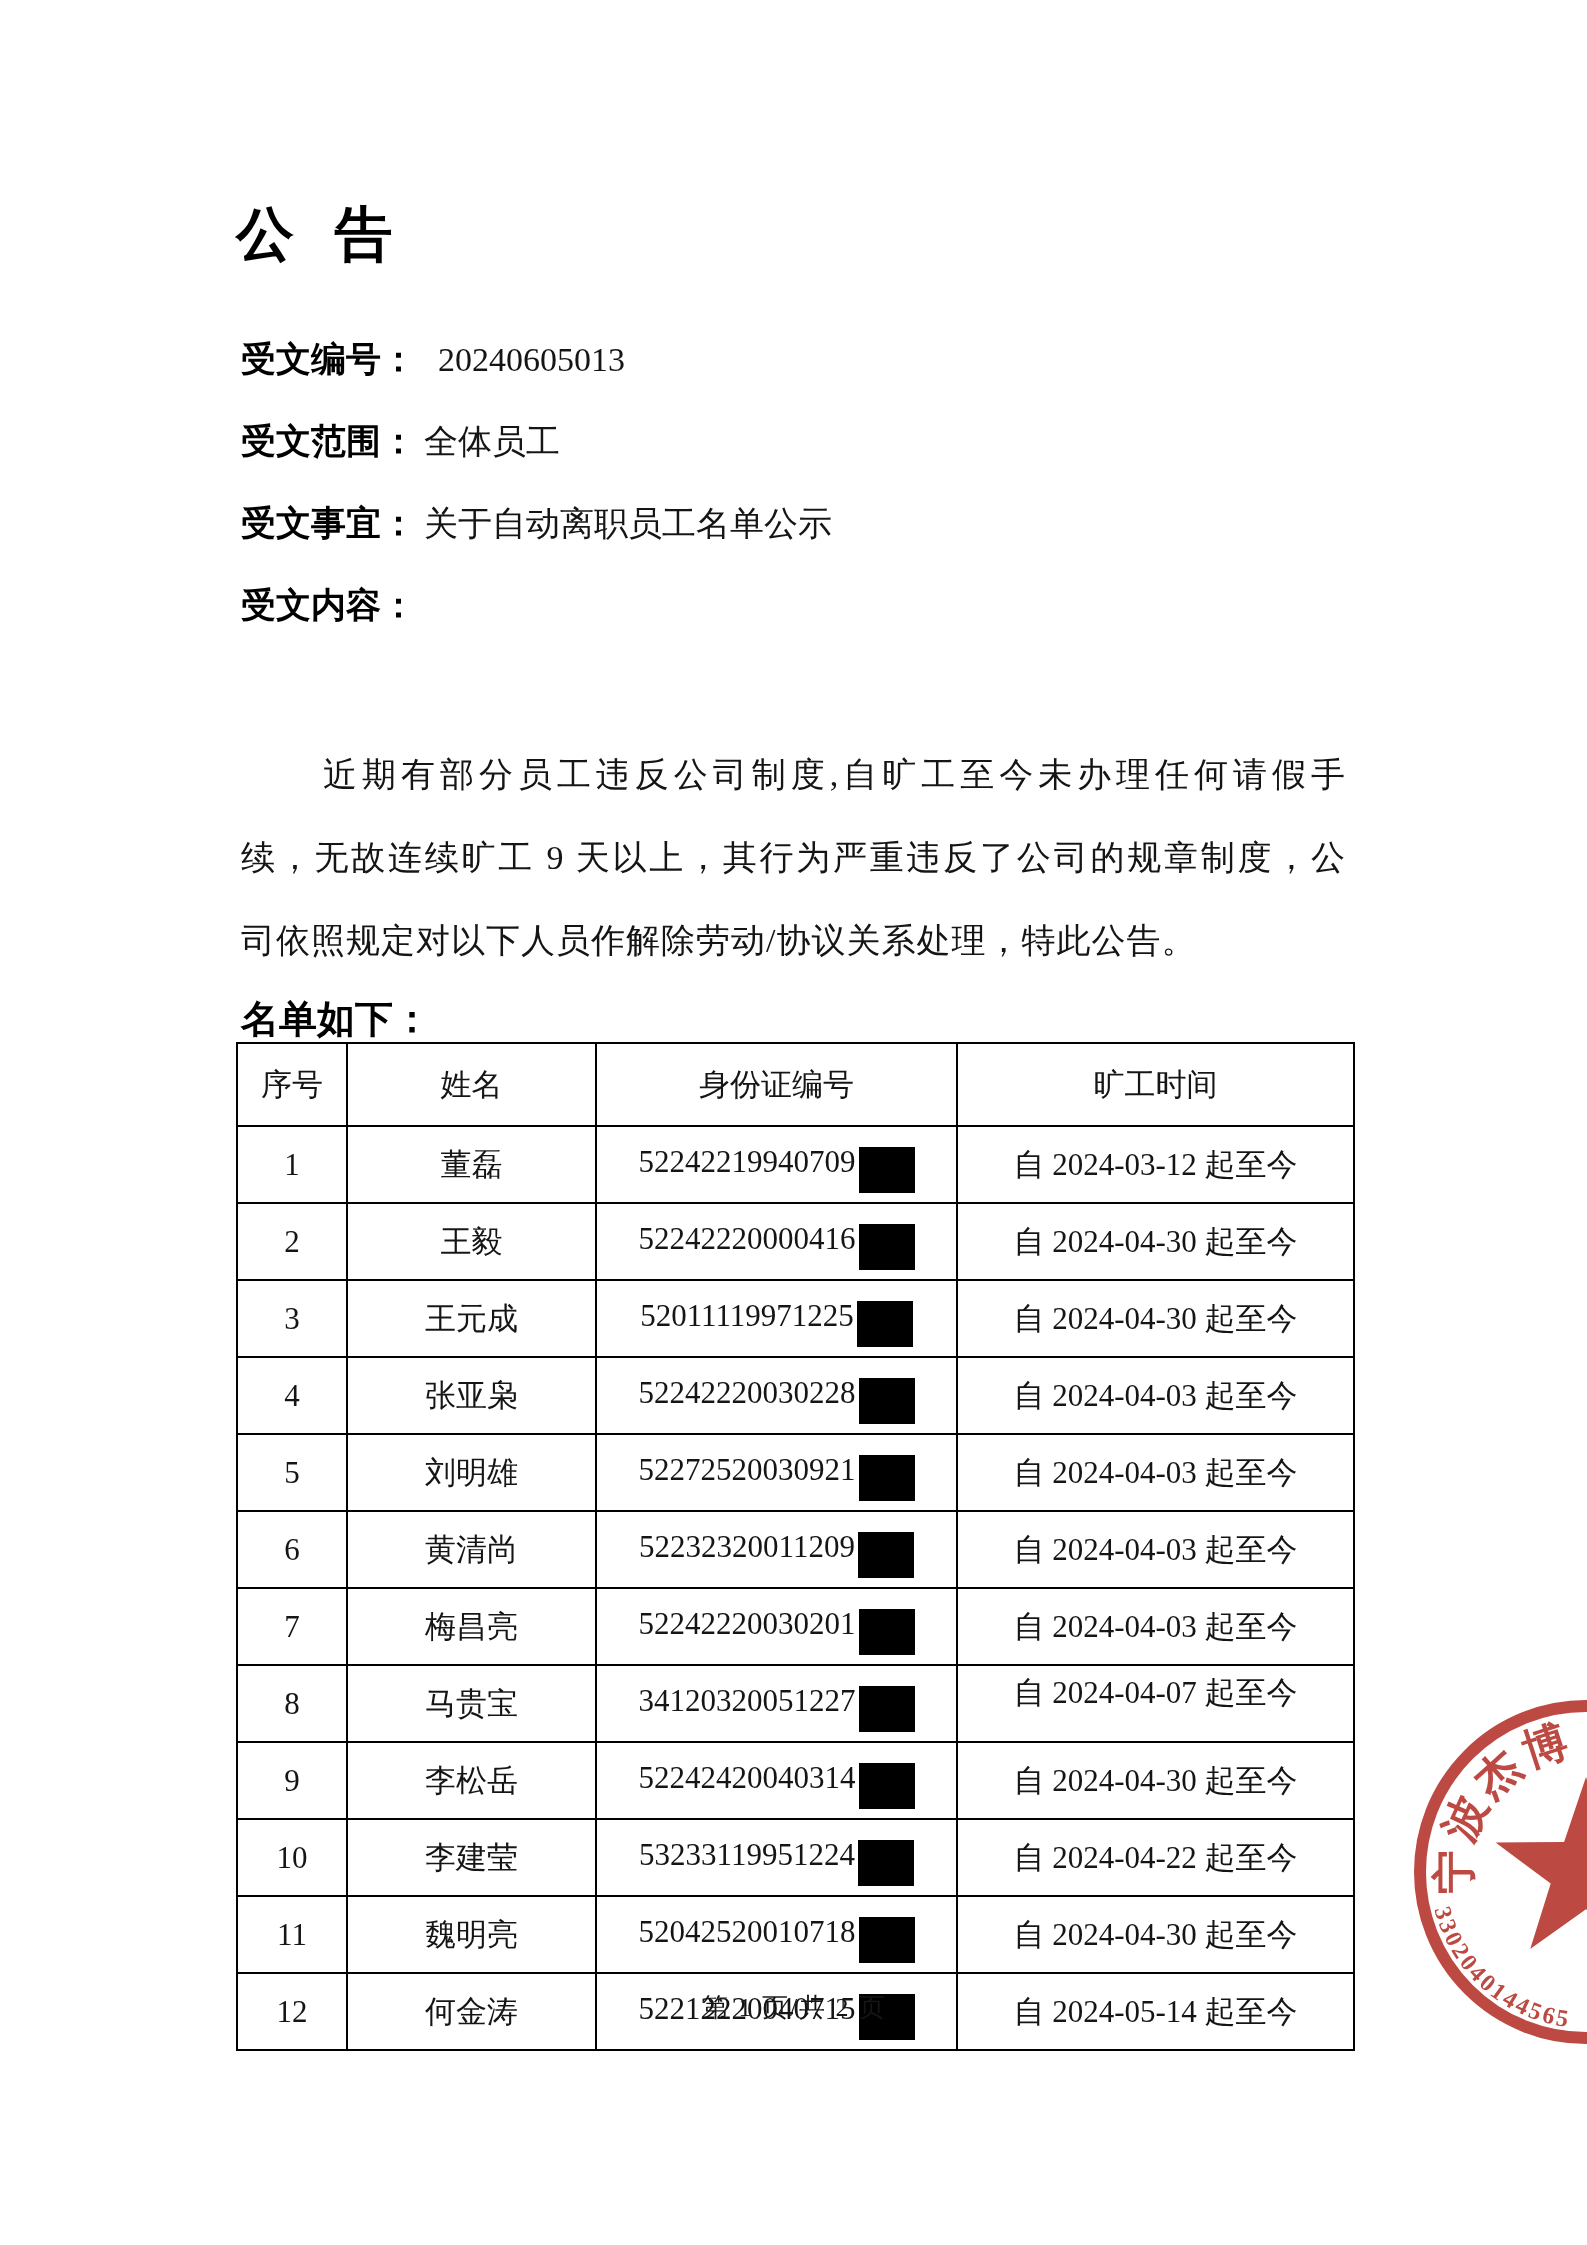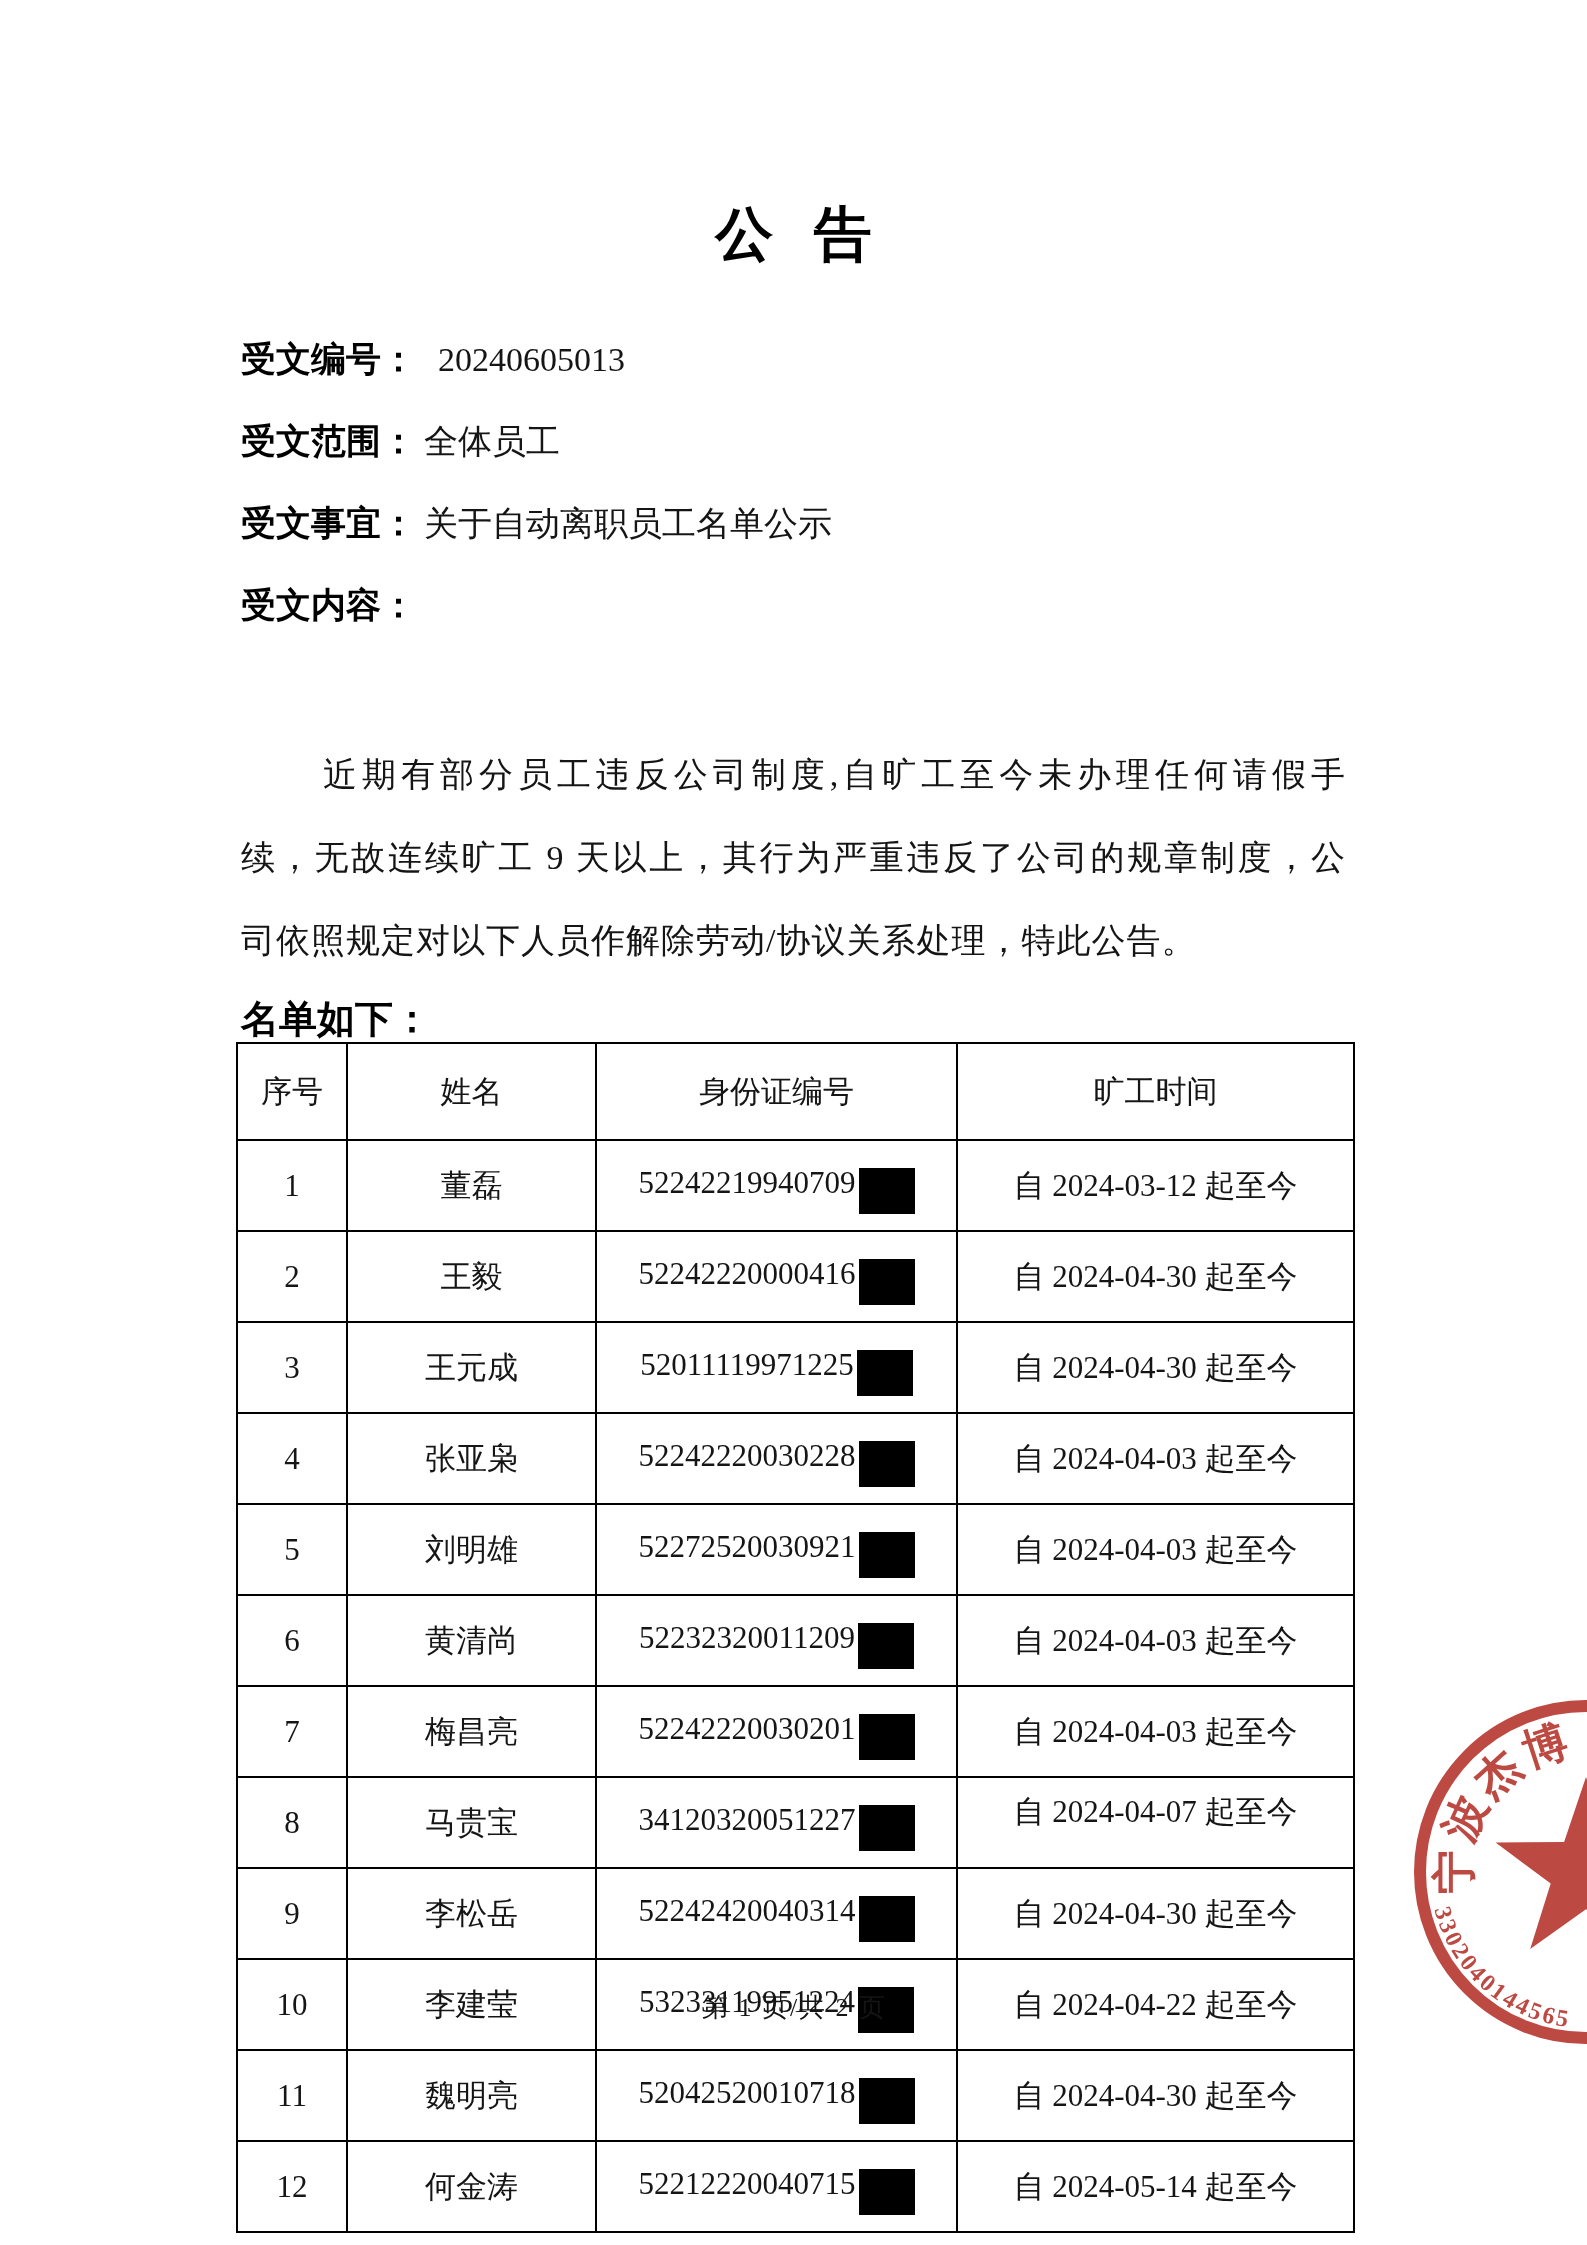--- a/index.html
+++ b/index.html
@@ -3,21 +3,21 @@
 <meta charset="utf-8">
 <style>
   html,body{margin:0;padding:0;background:#888;}
   .page{
     position:relative;width:1587px;height:2245px;background:#ffffff;
     overflow:hidden;margin:0 auto;
     font-family:"Liberation Serif","DejaVu Serif",serif;color:#151515;
   }
   .doc-title{
     position:absolute;top:196px;left:236px;width:1117px;
-    text-align:center;font-size:58px;font-weight:bold;color:#000;
+    font-size:58px;font-weight:bold;color:#000;
     word-spacing:22px;letter-spacing:2px;
   }
   .meta-block{position:absolute;top:319px;left:241px;width:1110px;}
   .meta-line{height:82px;line-height:82px;font-size:34px;}
   .meta-label{font-weight:bold;font-size:35px;color:#000;}
   .meta-line .meta-value{margin-left:8px;}
   .meta-line.first .meta-value{margin-left:22px;}
   .salutation{height:82px;line-height:82px;font-size:34px;}
   .paragraph{
     position:absolute;top:733px;left:241px;width:1105px;
@@ -33,21 +33,21 @@
   table.roster{
     position:absolute;top:1042px;left:236px;width:1117px;
     border-collapse:collapse;table-layout:fixed;
   }
   table.roster col.c-no{width:110px;}
   table.roster col.c-name{width:249px;}
   table.roster col.c-id{width:361px;}
   table.roster col.c-time{width:397px;}
   table.roster th, table.roster td{
     border:2px solid #000;text-align:center;vertical-align:middle;
-    font-weight:normal;padding:11px;
+    font-weight:normal;padding:4px;
   }
   table.roster th{height:73px;font-size:31px;}
   table.roster td{height:67px;font-size:31px;}
   td.cell-id{font-size:32px;}
   td.cell-time{font-size:31px;}
   td.cell-time.top-align{vertical-align:top;line-height:46px;}
   .redact{
     display:inline-block;width:56px;height:46px;background:#000;
     vertical-align:middle;margin-left:3px;position:relative;top:5px;
   }

